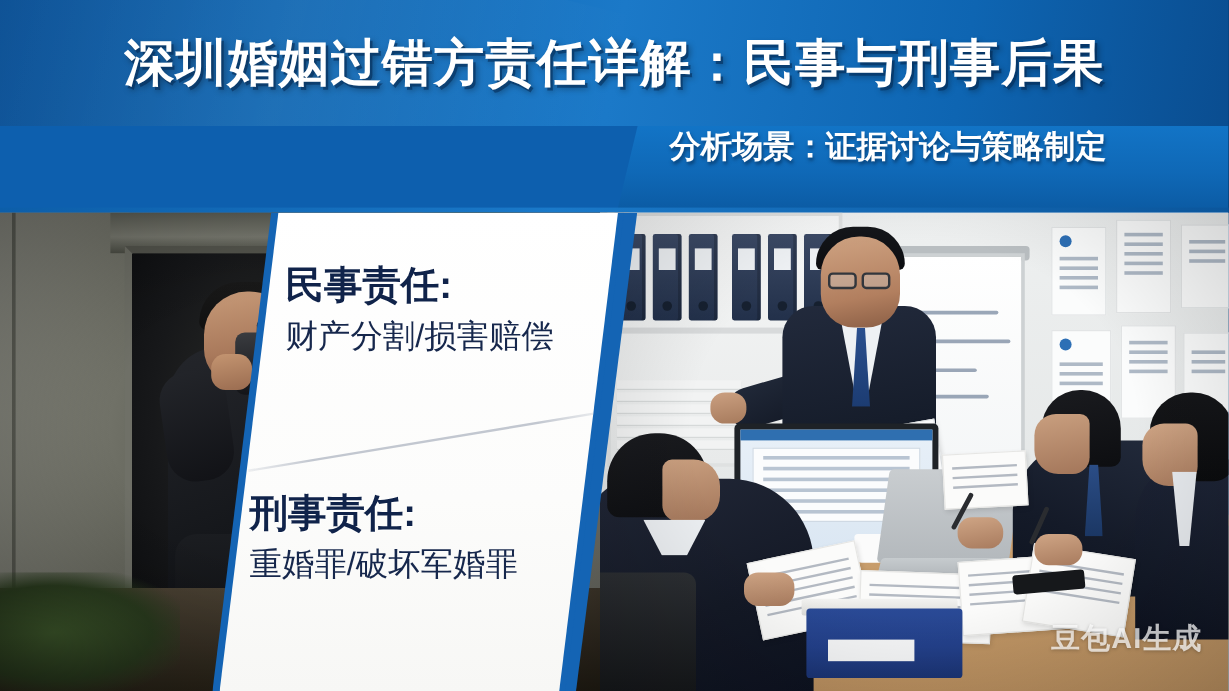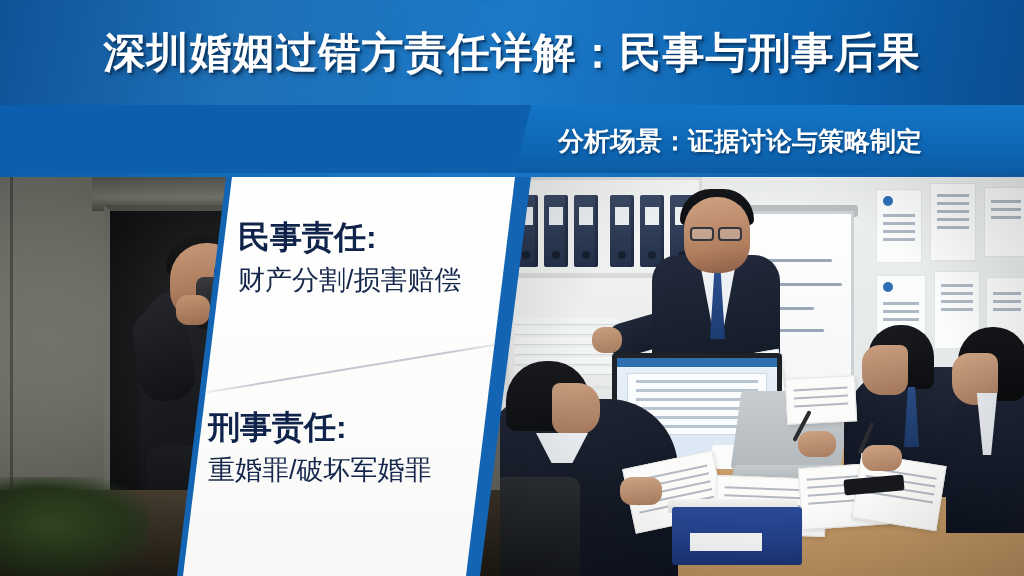--- a/index.html
+++ b/index.html
@@ -35,21 +35,21 @@
     display:flex; align-items:center;
   }
   .sub-left-text {
     margin-left:36px; color:#10234a; font-size:26px; font-weight:bold; white-space:nowrap;
     text-shadow:1px 1px 0 rgba(255,255,255,.9);
   }
   .sub-right {
     position:absolute; left:514px; top:0; width:510px; height:72px;
     background:linear-gradient(180deg,#1274c6 0%,#0f68b6 55%,#0b5aa2 100%);
     clip-path:polygon(3.4% 0, 100% 0, 100% 100%, 0 100%);
-    display:flex; align-items:center;
+    display:flex; align-items:flex-start;
   }
   .sub-right-text {
     margin-left:44px; color:#ffffff; font-size:26px; font-weight:bold; white-space:nowrap;
     text-shadow:1px 2px 3px rgba(2,30,62,.55);
   }
   .subband-rule {
     position:absolute; left:0; top:173px; width:1024px; height:4px;
     background:linear-gradient(90deg,#0c5ea9,#1a79c9 45%,#0b569c);
   }
 
@@ -514,15 +514,16 @@
         <div class="blk-title">刑事责任:</div>
         <div class="blk-desc">重婚罪/破坏军婚罪</div>
       </div>
 
       <div class="card-block block-civil">
         <div class="blk-title">民事责任:</div>
         <div class="blk-desc">财产分割/损害赔偿</div>
       </div>
     </div>
 
+    <div class="watermark">豆包AI生成</div>
 
   </div>
 </div>
 
 </body></html>

